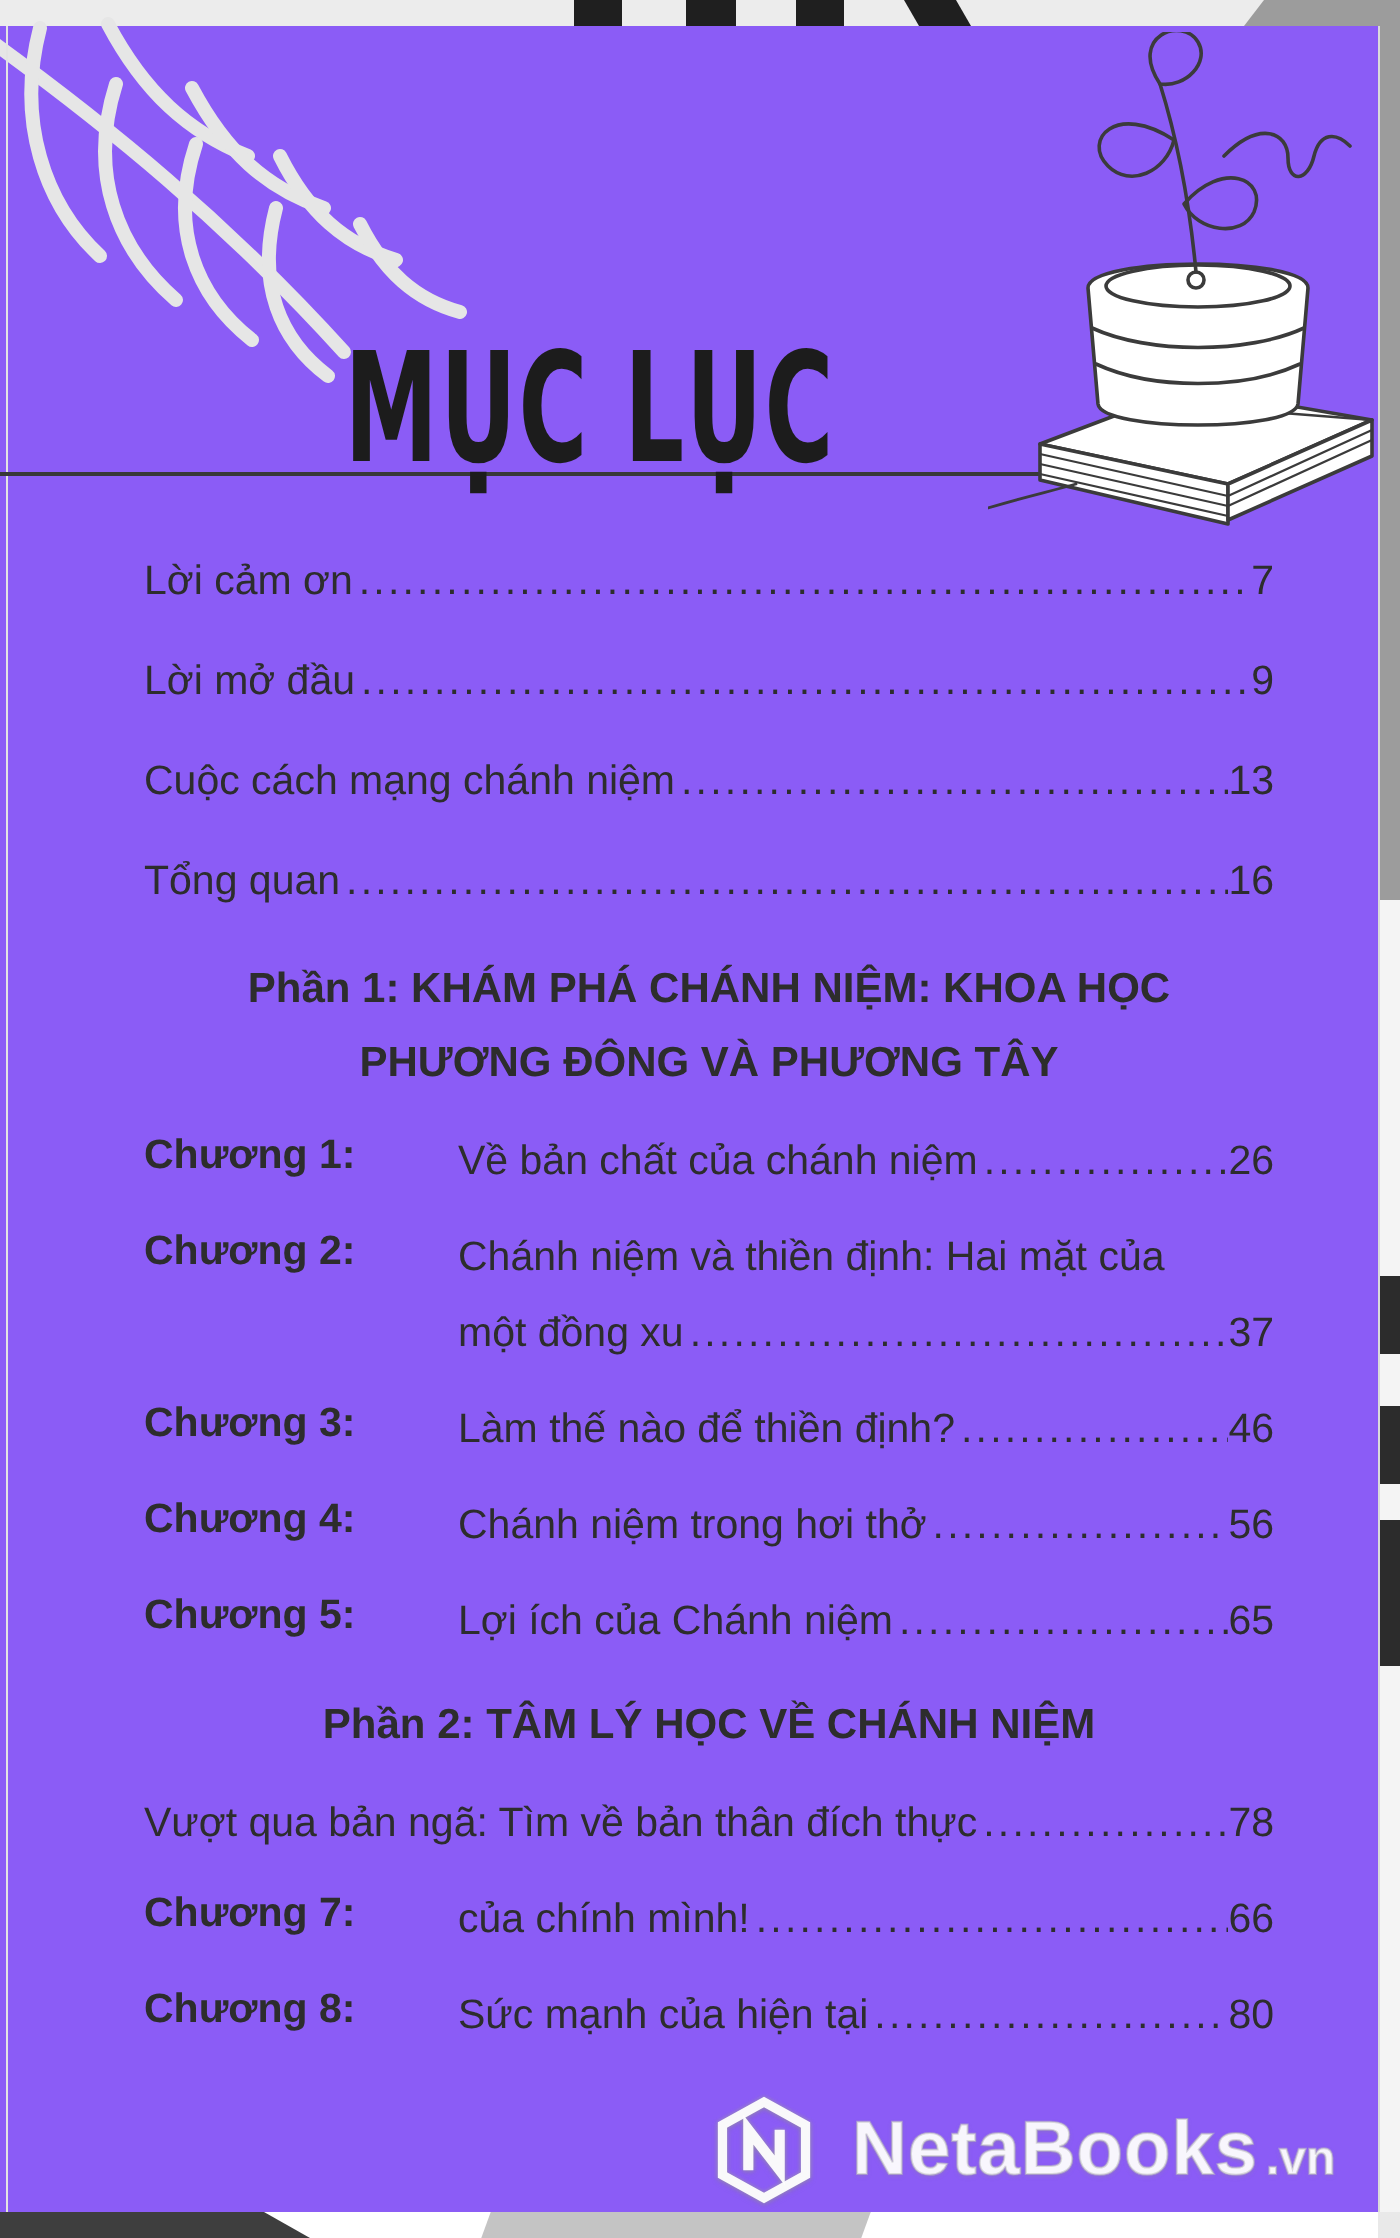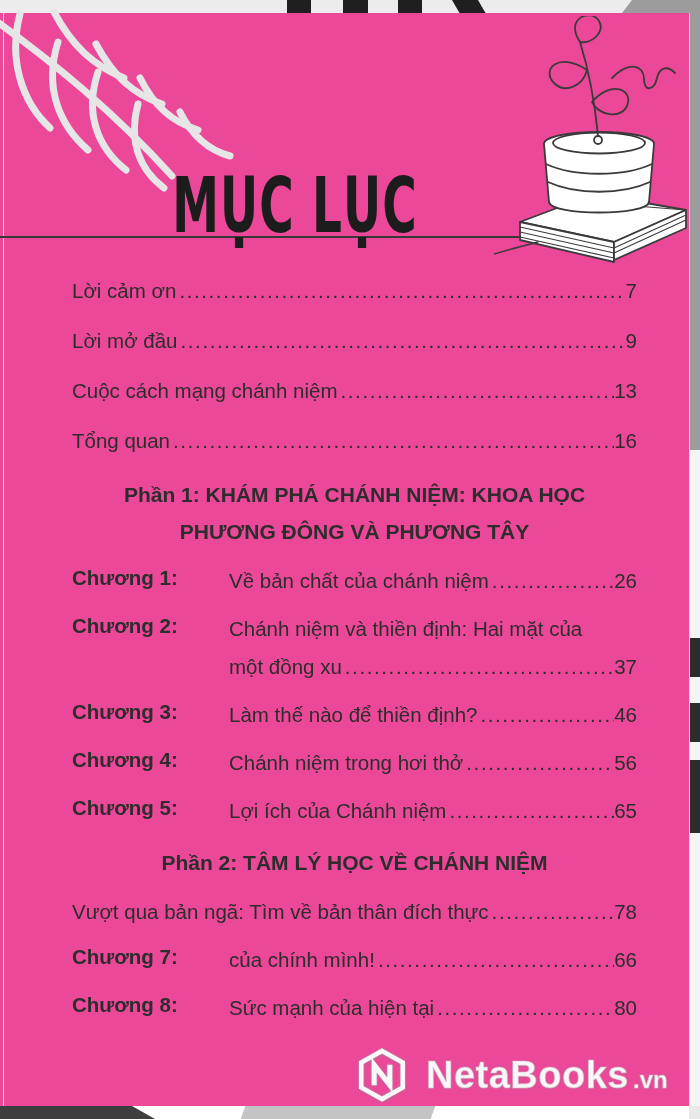--- a/index.html
+++ b/index.html
@@ -1,18 +1,18 @@
 <!DOCTYPE html>
 <html><head>
 <meta charset="utf-8">
 <style>
   html,body{margin:0;padding:0;background:#fff;}
   .stage{
     position:relative;width:700px;height:1119px;overflow:hidden;
-    background:#ec4899;
+    background:#8b5cf6;
     font-family:"Liberation Sans","DejaVu Sans",sans-serif;
     color:#2d2d2d;
   }
   
   .top-strip{position:absolute;left:0;top:0;width:700px;height:13px;background:#ececec;}
   .bar{position:absolute;top:0;height:13px;background:#1f1f1f;}
   .bar1{left:287px;width:24px;}
   .bar2{left:343px;width:25px;}
   .bar3{left:398px;width:24px;}
   .bar4{left:452px;width:26px;transform:skewX(30deg);transform-origin:top left;}

